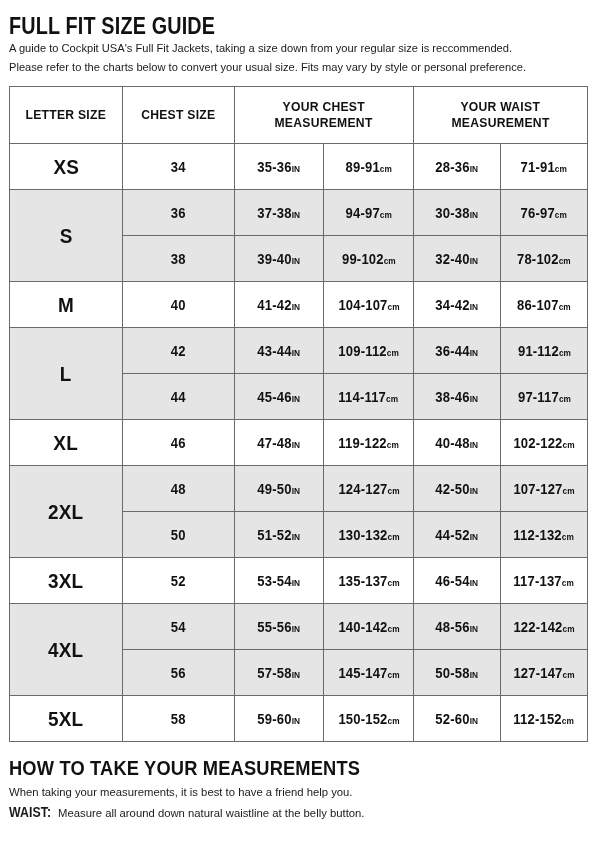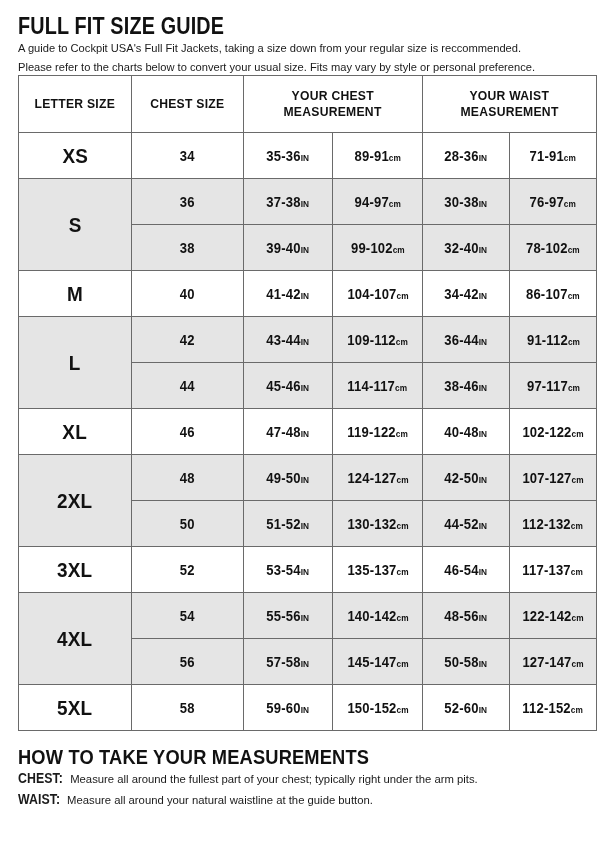--- a/index.html
+++ b/index.html
@@ -12,21 +12,21 @@
     height: 842px;
     font-family: "Liberation Sans", sans-serif;
     color: #111111;
     overflow: hidden;
   }
   .page {
     position: relative;
     width: 600px;
     height: 634px;
     box-sizing: border-box;
-    padding: 0 18px;
+    padding: 0 9px;
   }
 
   
   .doc-title {
     font-family: "Liberation Sans Narrow", "Liberation Sans", sans-serif;
     font-weight: bold;
     font-size: 23px;
     line-height: 24px;
     letter-spacing: 0.2px;
     transform: scaleX(0.86);
@@ -43,20 +43,21 @@
     color: #1a1a1a;
     transform: scaleX(0.985);
     transform-origin: left center;
     white-space: nowrap;
   }
 
   
   .size-table {
     width: 578px;
     border-collapse: collapse;
+    margin-top: 11px;
     table-layout: fixed;
     border: 1.5px solid #6a6a6a;
     text-decoration: underline;
   }
   .size-table th,
   .size-table td {
     border: 1.5px solid #6a6a6a;
     text-align: center;
     vertical-align: middle;
     font-family: "Liberation Sans Narrow", "Liberation Sans", sans-serif;
@@ -274,21 +275,19 @@
           <td><span class="val">59-60<span class="unit">IN</span></span></td>
           <td><span class="val">150-152<span class="unit">cm</span></span></td>
           <td><span class="val">52-60<span class="unit">IN</span></span></td>
           <td><span class="val">112-152<span class="unit">cm</span></span></td>
         </tr>
       </tbody>
   </table>
 
   <div class="howto">
     <h2 class="howto-title">HOW TO TAKE YOUR MEASUREMENTS</h2>
+    <p class="howto-line">When taking your measurements, it is best to have a friend help you.</p>
     <p class="howto-line tight">
-      <span class="lead">CHEST:</span><span>Measure all around the fullest part of your chest; typically right under the arm pits.</span>
-    </p>
-    <p class="howto-line tight">
-      <span class="lead">WAIST:</span><span>Measure all around your natural waistline at the guide button.</span>
+      <span class="lead">WAIST:</span><span>Measure all around down natural waistline at the belly button.</span>
     </p>
   </div>
 
 </div>
 
 </body></html>

